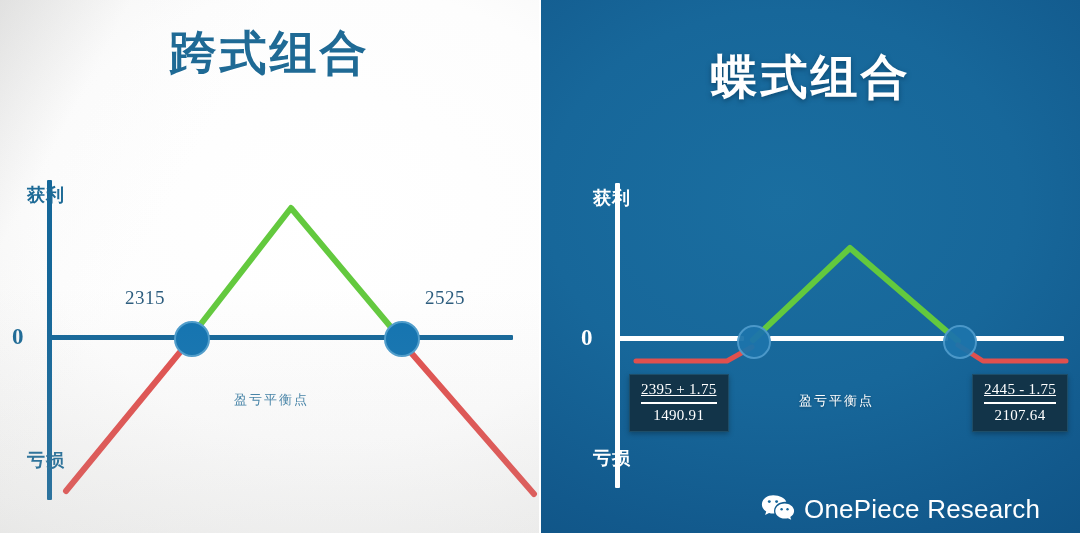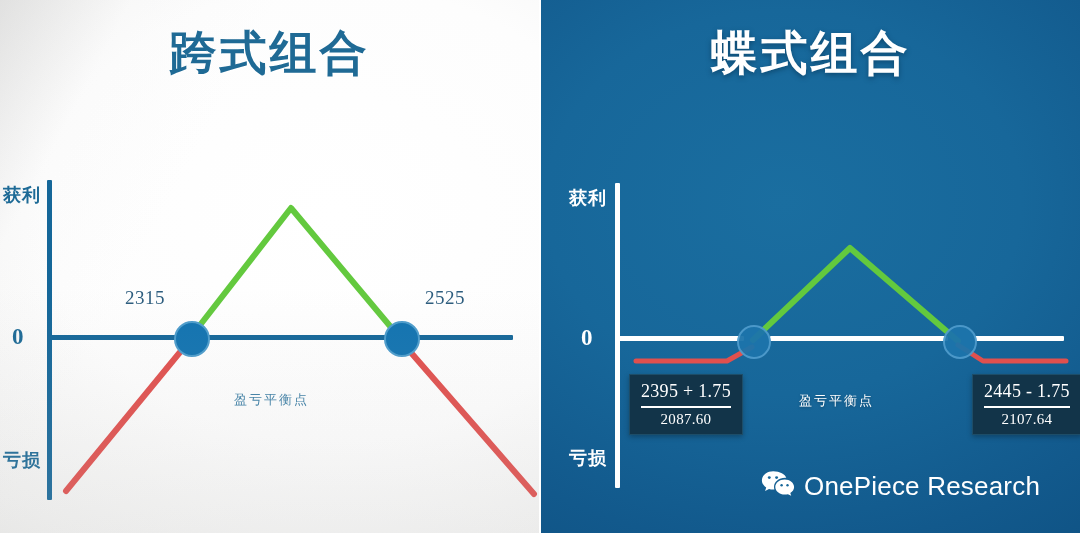--- a/index.html
+++ b/index.html
@@ -65,20 +65,21 @@
     letter-spacing: 3px;
     line-height: 1.18;
   }
   .title-left {
     color: #1f6a95;
     text-shadow: 0 2px 4px rgba(255,255,255,.9), 0 1px 0 rgba(255,255,255,.8);
   }
   .title-right {
     color: #ffffff;
     text-shadow: 0 2px 5px rgba(5,45,75,.55);
+    margin-top: 24px;
   }
 
   
   .axis-v {
     position: absolute;
     width: 5px;
     border-radius: 1px;
   }
   .axis-h {
     position: absolute;
@@ -88,20 +89,21 @@
   .axis-blue { background: #156799; }
   .axis-white { background: #ffffff; }
 
   
   .ax-label {
     position: absolute;
     font-size: 18px;
     font-weight: 700;
     white-space: nowrap;
     letter-spacing: 1px;
+    margin-left: 24px;
   }
   .lbl-blue { color: #1d6a96; }
   .lbl-white { color: #ffffff; }
   .zero-label {
     position: absolute;
     font-size: 23px;
     font-weight: 700;
   }
 
   
@@ -128,24 +130,25 @@
   .frac-box {
     position: absolute;
     background: #123449;
     border: 1px solid #1d4d68;
     padding: 5px 11px 6px 11px;
     text-align: center;
     color: #ffffff;
     box-shadow: 0 2px 5px rgba(0,0,0,.28);
   }
   .frac-top {
-    font-size: 18px;
+    font-size: 15px;
     line-height: 1.25;
     white-space: nowrap;
     letter-spacing: .3px;
+    text-decoration: underline;
   }
   .frac-rule {
     height: 2px;
     background: #ffffff;
     margin: 3px 0 2px 0;
   }
   .frac-bot {
     font-size: 15px;
     line-height: 1.25;
     white-space: nowrap;
@@ -175,23 +178,23 @@
     left: 0; top: 0;
     width: 100%; height: 100%;
     overflow: visible;
     pointer-events: none;
   }
 
   
   .watermark {
     position: absolute;
     left: 761px;
-    top: 470px;
+    top: 494px;
     display: flex;
-    align-items: center;
+    align-items: flex-start;
     gap: 9px;
   }
   .wm-text {
     color: #ffffff;
     font-family: "Liberation Sans", sans-serif;
     font-size: 26px;
     font-weight: 400;
     letter-spacing: .2px;
     white-space: nowrap;
   }
@@ -254,21 +257,21 @@
 
       <polyline points="417,345 442,361 525,361" fill="none" stroke="#e0504e" stroke-width="5" stroke-linecap="round" stroke-linejoin="round"></polyline>
     </svg>
 
     <div class="dot dot-right-chart" style="left:196px; top:325px;"></div>
     <div class="dot dot-right-chart" style="left:402px; top:325px;"></div>
 
     <div class="frac-box" style="left:88px; top:374px;">
       <div class="frac-top">2395 + 1.75</div>
       <div class="frac-rule"></div>
-      <div class="frac-bot">2087.60</div>
+      <div class="frac-bot">1490.91</div>
     </div>
 
     <div class="frac-box" style="left:431px; top:374px;">
       <div class="frac-top">2445 - 1.75</div>
       <div class="frac-rule"></div>
       <div class="frac-bot">2107.64</div>
     </div>
 
     <div class="breakeven breakeven-right" style="left:258px; top:392px;">盈亏平衡点</div>
   </div>

